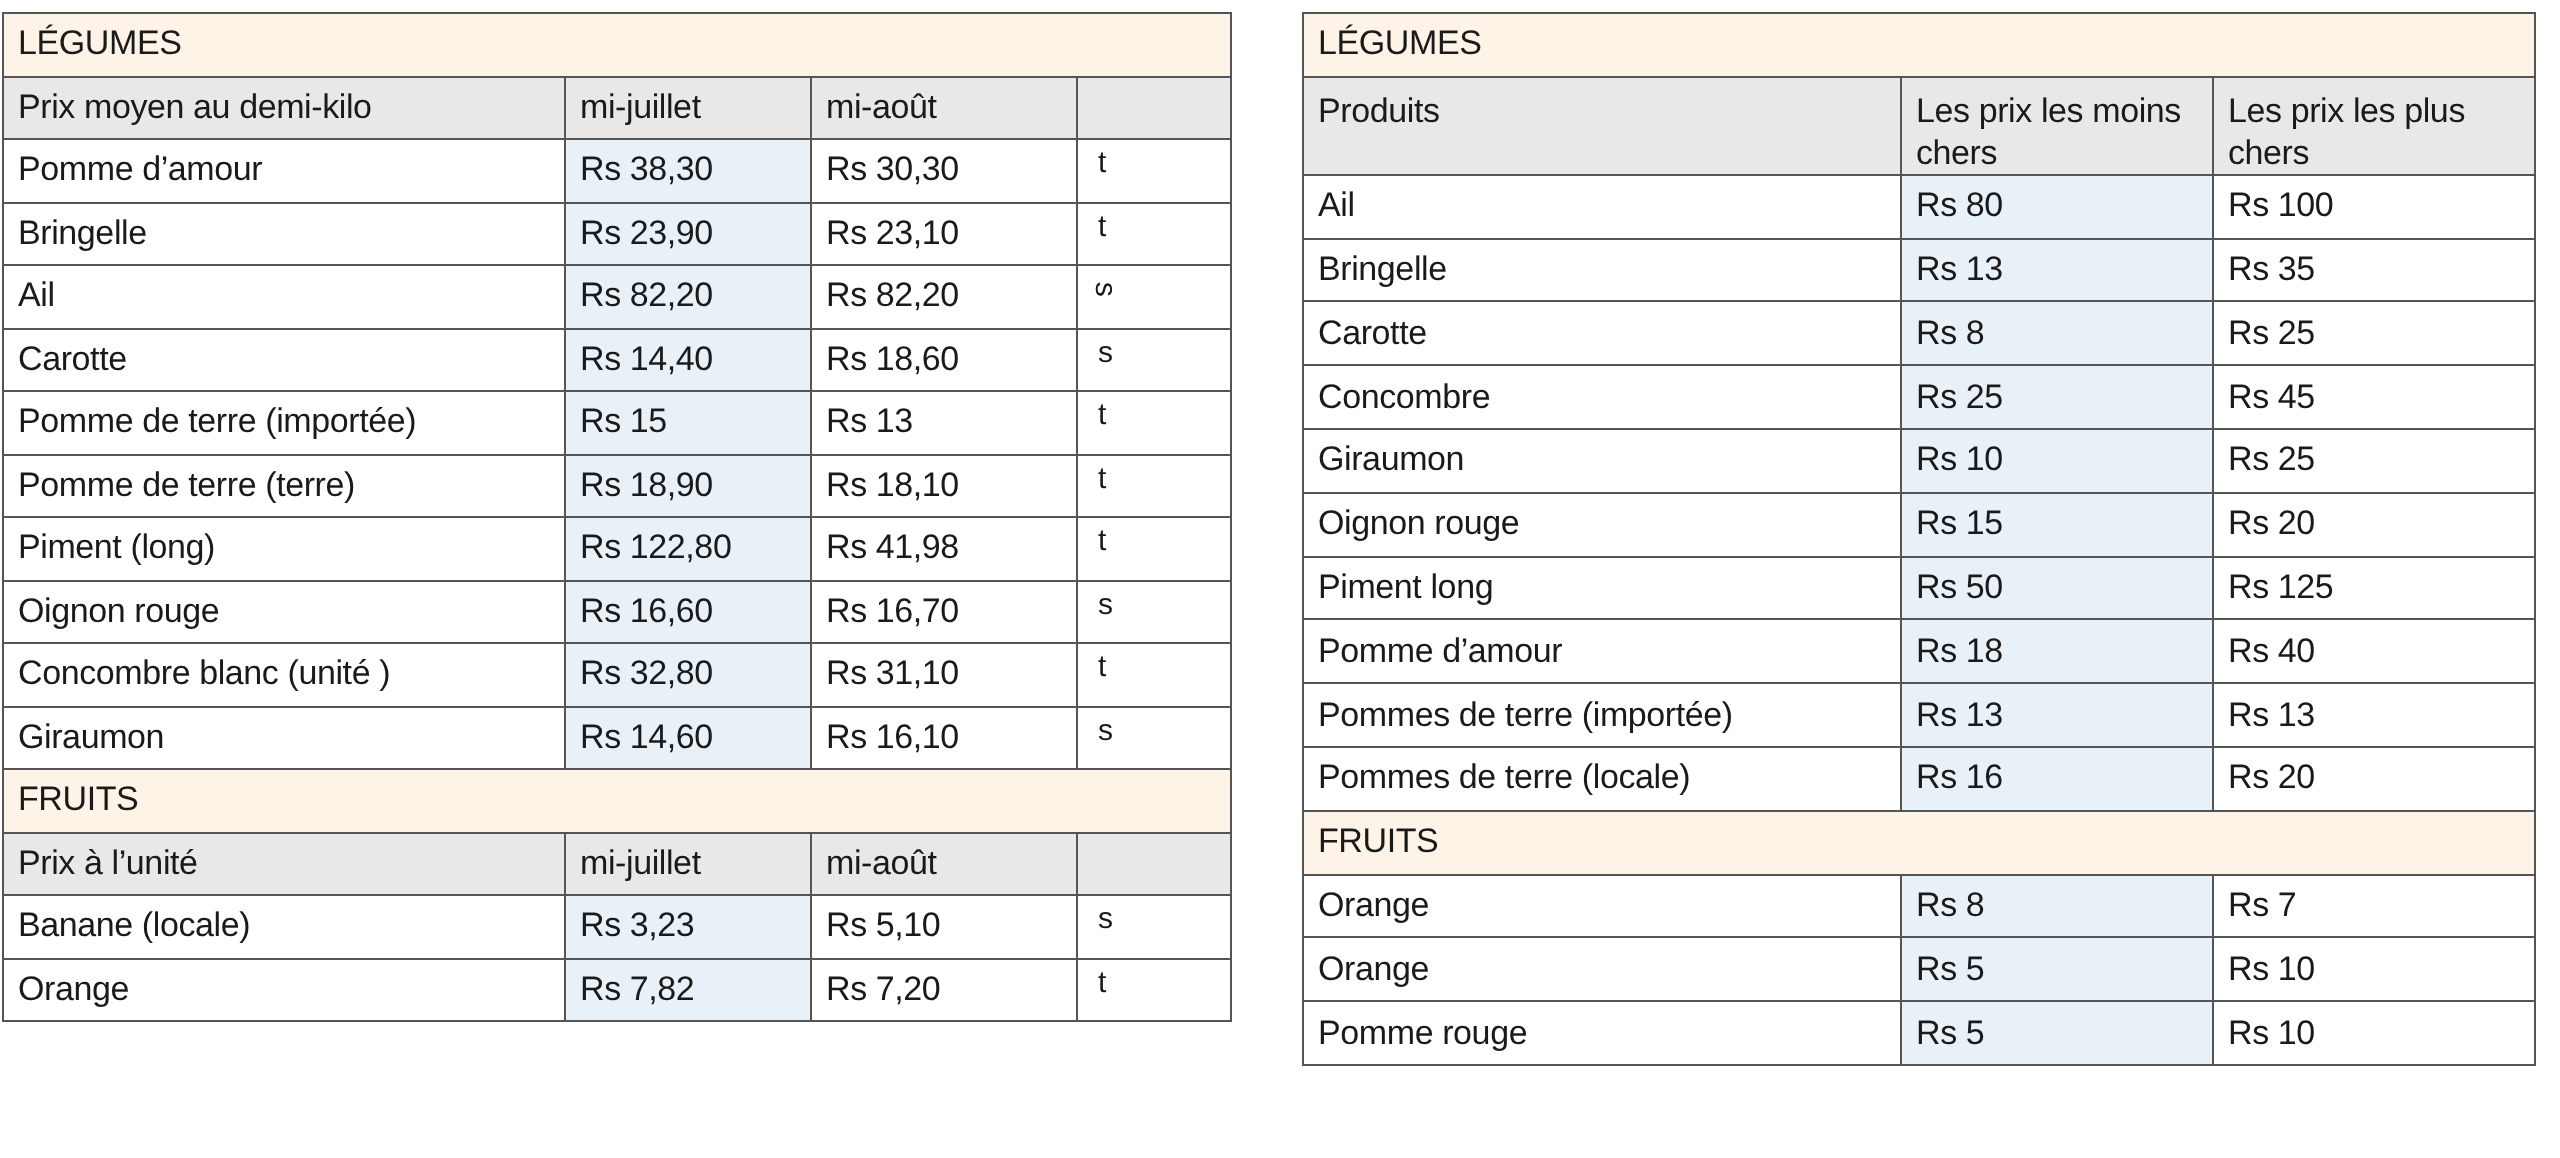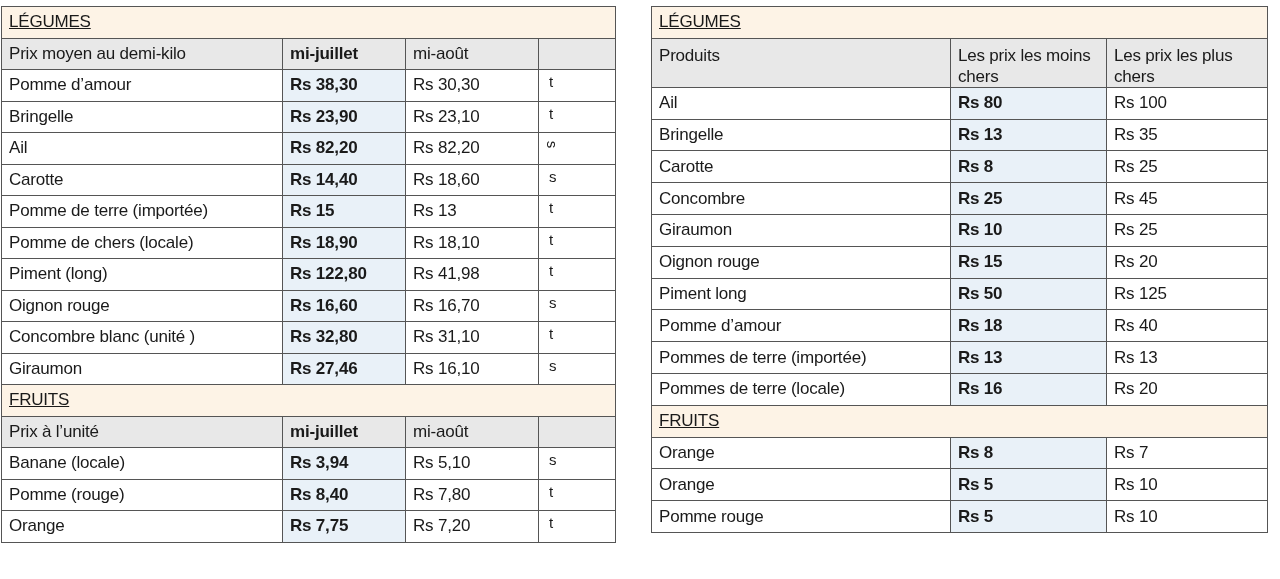--- a/index.html
+++ b/index.html
@@ -1,23 +1,23 @@
 <!DOCTYPE html>
 <html><head>
 <meta charset="utf-8">
 <style>
   html, body { margin:0; padding:0; background:#ffffff; }
   body { width:1280px; height:579px; position:relative; overflow:hidden;
          font-family:"Liberation Sans", "DejaVu Sans", sans-serif; color:#1a1a1a; }
   table { border-collapse:collapse; position:absolute; table-layout:fixed; }
   td { border:1.5px solid #555; padding:0 0 0 7px; font-size:17px; vertical-align:middle;
        white-space:nowrap; overflow:hidden; letter-spacing:-0.2px; }
-  .section td { background:#fdf3e6;text-decoration:underline; }
+  .section td { background:#fdf3e6; }
   .hdr td { background:#e8e8e8; }
-  td.hl { background:#e9f1f8;font-weight:bold; }
+  td.hl { background:#e9f1f8; }
   .hdr td.hl { background:#e8e8e8; }
   #left { left:1px; top:6px; width:614px; }
   #left tr { height:31.5px; }
   #right { left:651px; top:6px; width:616px; }
   #right tr { height:31.8px; }
   #right tr.hdr2 { height:45px;margin-top:28px; }
   #right tr.hdr2 td { vertical-align:top; padding-top:6px; white-space:normal; line-height:21px; }
   td.trend { font-size:15px; padding-left:10px; vertical-align:top; padding-top:3px; }
   td.trend.rot span { display:inline-block; transform:rotate(90deg); }
 </style>
@@ -65,21 +65,21 @@
         <td>Rs 18,60</td>
         <td class="trend"><span>s</span></td>
       </tr>
       <tr>
         <td>Pomme de terre (importée)</td>
         <td class="hl">Rs 15</td>
         <td>Rs 13</td>
         <td class="trend"><span>t</span></td>
       </tr>
       <tr>
-        <td>Pomme de chers (locale)</td>
+        <td>Pomme de terre (terre)</td>
         <td class="hl">Rs 18,90</td>
         <td>Rs 18,10</td>
         <td class="trend"><span>t</span></td>
       </tr>
       <tr>
         <td>Piment (long)</td>
         <td class="hl">Rs 122,80</td>
         <td>Rs 41,98</td>
         <td class="trend"><span>t</span></td>
       </tr>
@@ -90,48 +90,42 @@
         <td class="trend"><span>s</span></td>
       </tr>
       <tr>
         <td>Concombre blanc (unité )</td>
         <td class="hl">Rs 32,80</td>
         <td>Rs 31,10</td>
         <td class="trend"><span>t</span></td>
       </tr>
       <tr>
         <td>Giraumon</td>
-        <td class="hl">Rs 27,46</td>
+        <td class="hl">Rs 14,60</td>
         <td>Rs 16,10</td>
         <td class="trend"><span>s</span></td>
       </tr>
       <tr class="section">
         <td colspan="4">FRUITS</td>
       </tr>
       <tr class="hdr">
         <td>Prix à l’unité</td>
         <td class="hl">mi-juillet</td>
         <td>mi-août</td>
         <td></td>
       </tr>
       <tr>
         <td>Banane (locale)</td>
-        <td class="hl">Rs 3,94</td>
+        <td class="hl">Rs 3,23</td>
         <td>Rs 5,10</td>
         <td class="trend"><span>s</span></td>
       </tr>
       <tr>
-        <td>Pomme (rouge)</td>
-        <td class="hl">Rs 8,40</td>
-        <td>Rs 7,80</td>
-        <td class="trend"><span>t</span></td>
-      </tr>
-      <tr>
         <td>Orange</td>
-        <td class="hl">Rs 7,75</td>
+        <td class="hl">Rs 7,82</td>
         <td>Rs 7,20</td>
         <td class="trend"><span>t</span></td>
       </tr>
     </tbody>
 </table>
 
 <table id="right">
   <colgroup>
       <col style="width:299px">
       <col style="width:156px">

